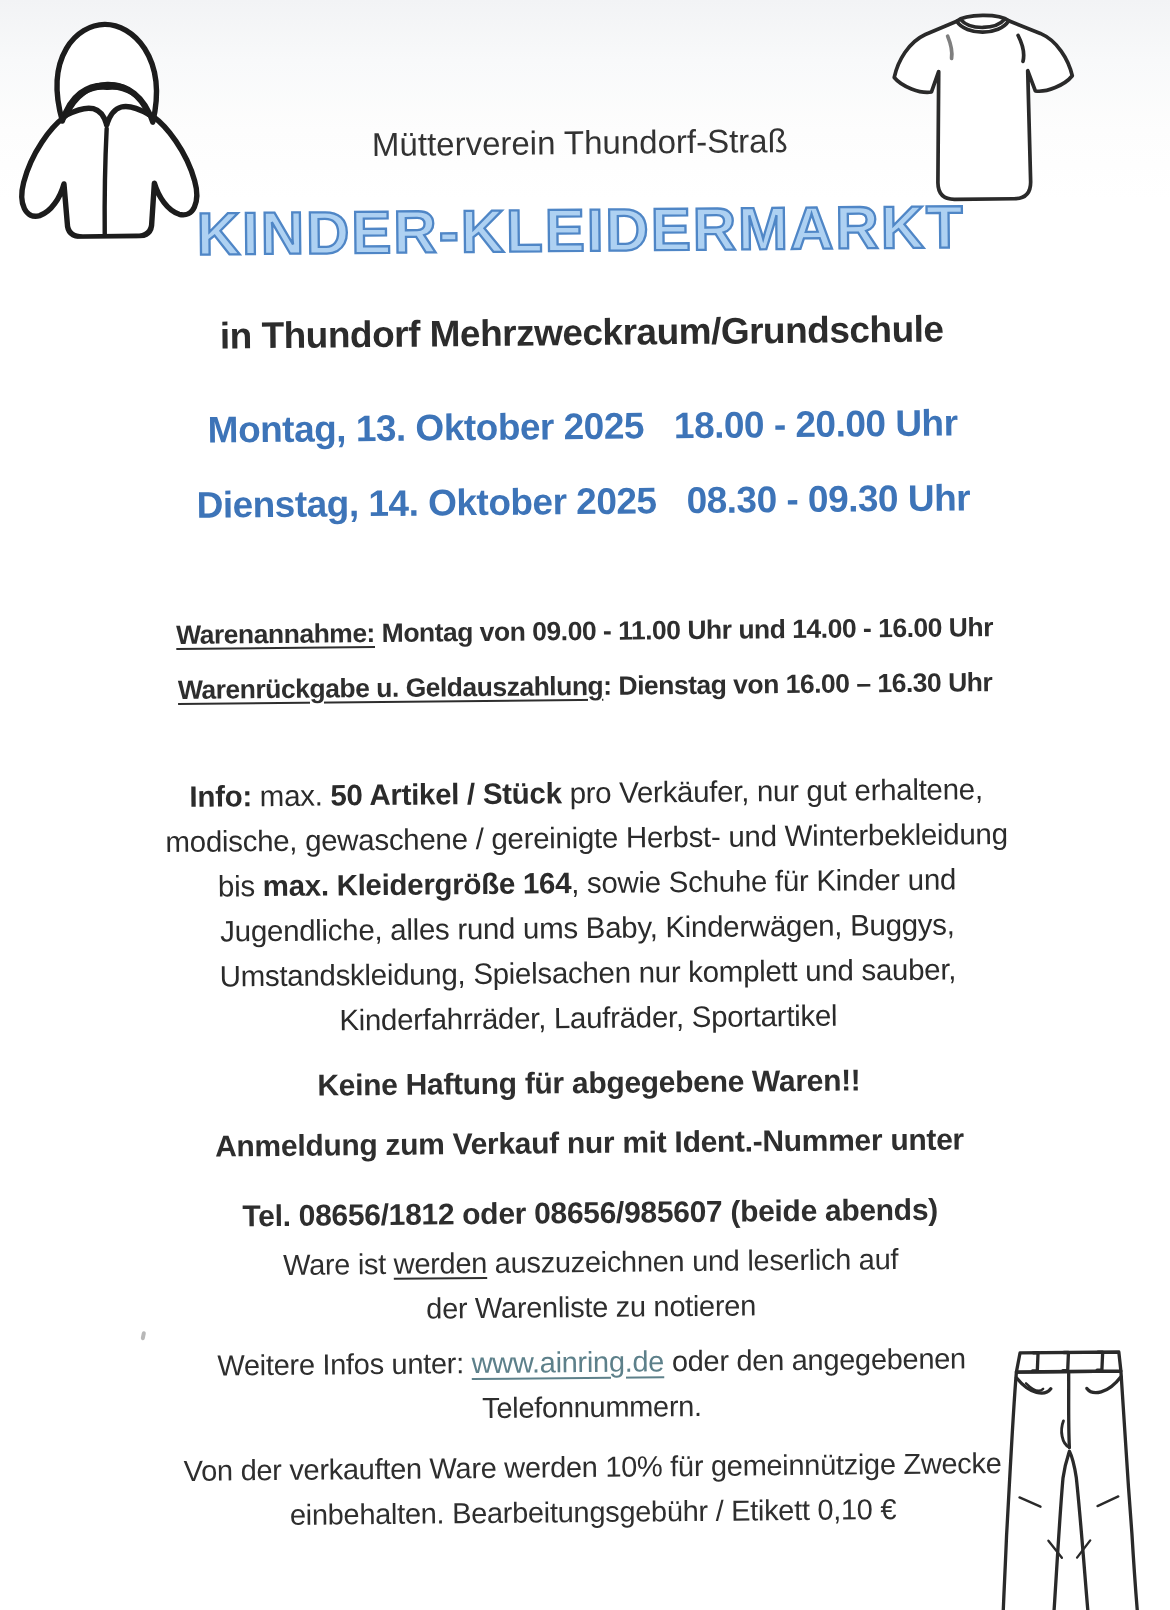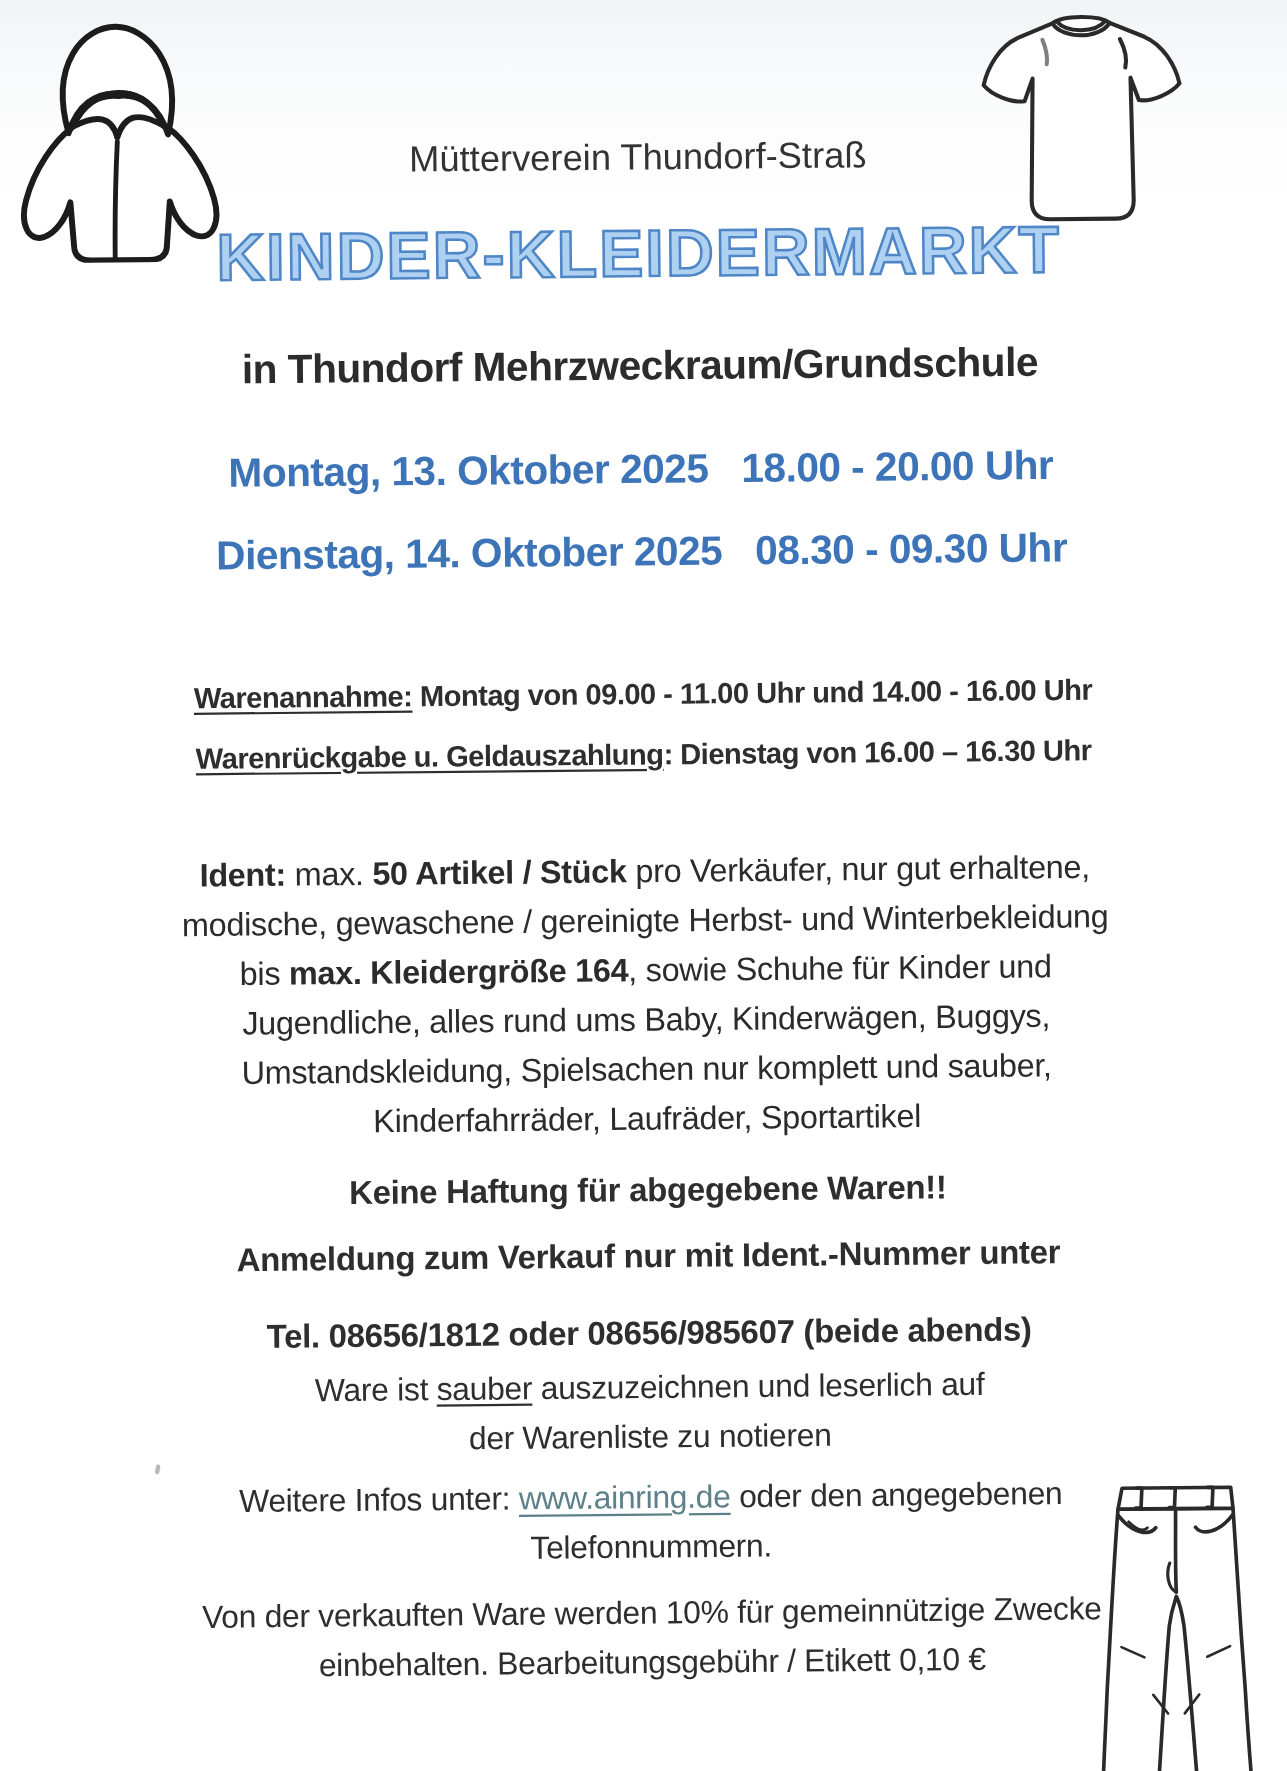--- a/index.html
+++ b/index.html
@@ -113,37 +113,37 @@
 
   <div class="line takein" style="top:616px;">
     <span class="u">Warenannahme:</span><span> Montag von 09.00 - 11.00 Uhr und 14.00 - 16.00 Uhr</span>
   </div>
   <div class="line takein" style="top:671px;">
     <span class="u">Warenrückgabe u. Geldauszahlung</span><span>: Dienstag von 16.00 – 16.30 Uhr</span>
   </div>
 
   <div class="info-block">
     <div class="iline">
-      <span class="b">Ident: </span><span>max. </span><span class="b">50 Artikel / Stück</span><span> pro Verkäufer, nur gut erhaltene,</span>
+      <span class="b">Info: </span><span>max. </span><span class="b">50 Artikel / Stück</span><span> pro Verkäufer, nur gut erhaltene,</span>
     </div>
     <div class="iline">modische, gewaschene / gereinigte Herbst- und Winterbekleidung</div>
     <div class="iline">
       <span>bis </span><span class="b">max. Kleidergröße 164</span><span>, sowie Schuhe für Kinder und</span>
     </div>
     <div class="iline">Jugendliche, alles rund ums Baby, Kinderwägen, Buggys,</div>
     <div class="iline">Umstandskleidung, Spielsachen nur komplett und sauber,</div>
     <div class="iline">Kinderfahrräder, Laufräder, Sportartikel</div>
   </div>
 
   <div class="line hline" style="top:1066px;">Keine Haftung für abgegebene Waren!!</div>
   <div class="line hline" style="top:1126px;">Anmeldung zum Verkauf nur mit Ident.-Nummer unter</div>
   <div class="line hline" style="top:1196px;">Tel. 08656/1812 oder 08656/985607 (beide abends)</div>
 
   <div class="line" style="top:1246px;">
-    <span>Ware ist </span><span class="u">sauber</span><span> auszuzeichnen und leserlich auf</span>
+    <span>Ware ist </span><span class="u">werden</span><span> auszuzeichnen und leserlich auf</span>
   </div>
   <div class="line" style="top:1291px;">der Warenliste zu notieren</div>
 
   <div class="line" style="top:1346px;">
     <span>Weitere Infos unter: </span><span class="link">www.ainring.de</span><span> oder den angegebenen</span>
   </div>
   <div class="line" style="top:1391px;">Telefonnummern.</div>
 
   <div class="line" style="top:1451px;">Von der verkauften Ware werden 10% für gemeinnützige Zwecke</div>
   <div class="line" style="top:1496px;">einbehalten. Bearbeitungsgebühr / Etikett 0,10 €</div>

